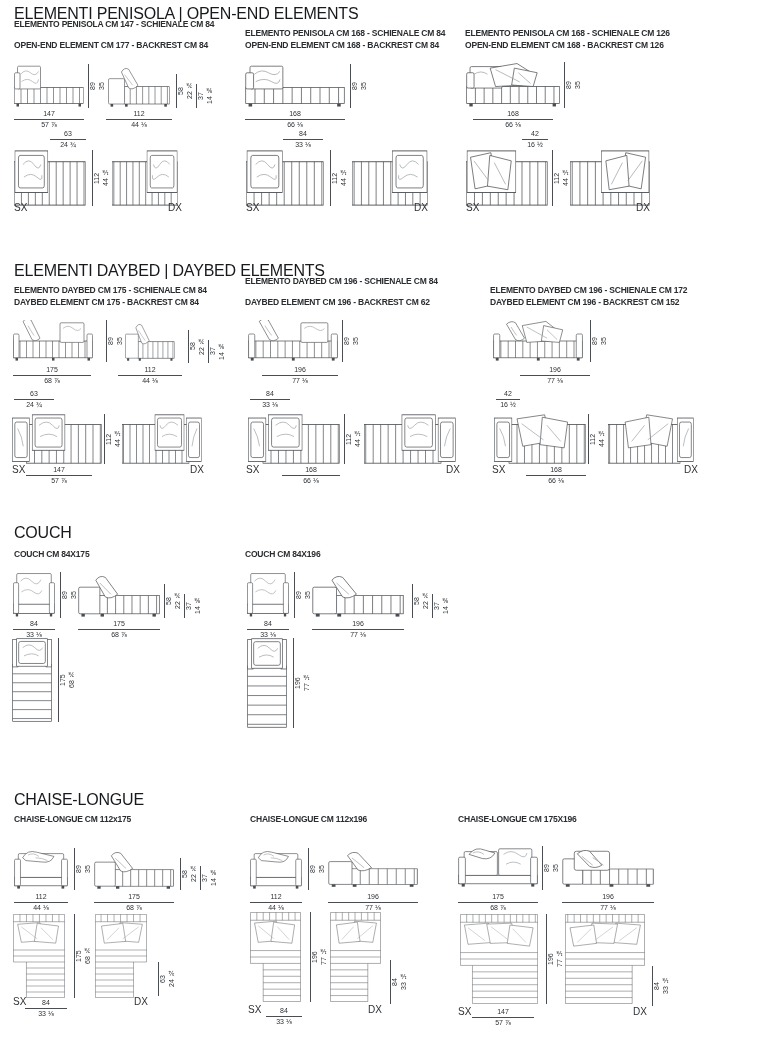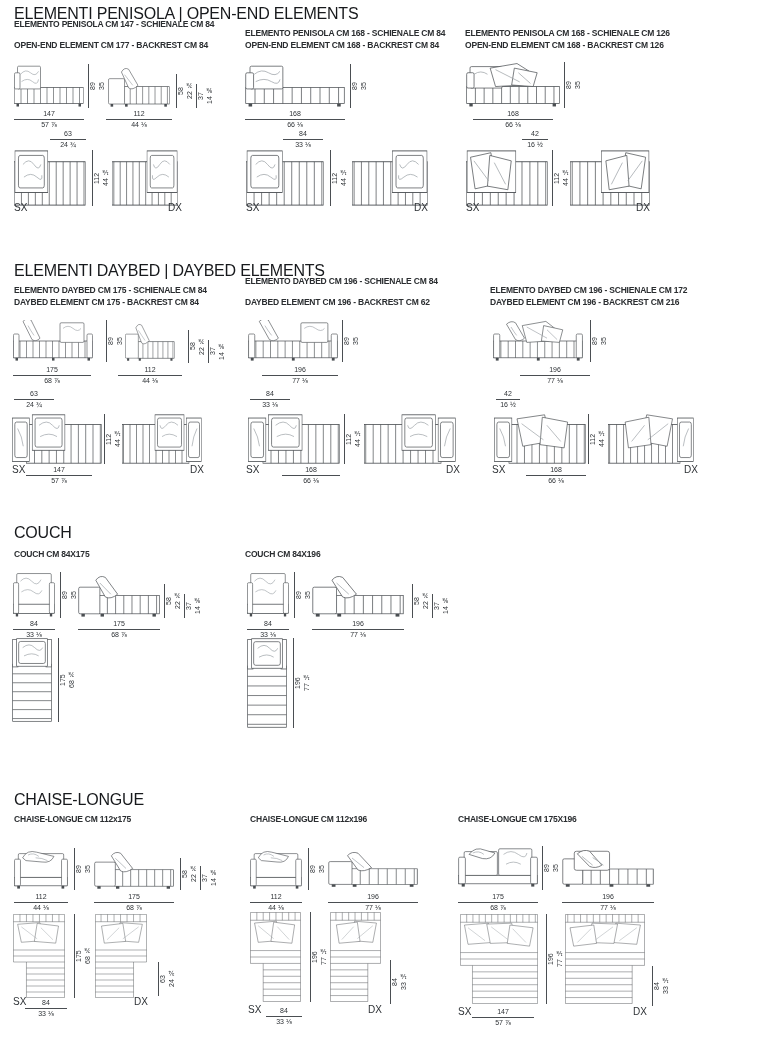--- a/index.html
+++ b/index.html
@@ -398,21 +398,21 @@
     </svg>
   <div class="lab" style="left:246px;top:464px">SX</div>
   <div class="lab" style="left:446px;top:464px">DX</div>
   <div class="hdim" style="left:282px;top:466px;width:58px">
       <b>168</b>
       <i></i>
       <b>66 ⅛</b>
     </div>
 
   <div class="t" style="left:490px;top:285px">ELEMENTO DAYBED CM 196 - SCHIENALE CM 172</div>
-  <div class="t" style="left:490px;top:297px">DAYBED ELEMENT CM 196 - BACKREST CM 216</div>
+  <div class="t" style="left:490px;top:297px">DAYBED ELEMENT CM 196 - BACKREST CM 152</div>
   <svg class="draw" style="left:493px;top:320px;width:90px;height:42px" viewBox="0 0 160 60" preserveAspectRatio="none">
       <use href="#daybed-front-126"></use>
     </svg>
   <div class="hdim" style="left:520px;top:366px;width:70px">
       <b>196</b>
       <i></i>
       <b>77 ⅛</b>
     </div>
   <div class="vdim" style="left:590px;top:320px;height:42px">
       <i></i>

